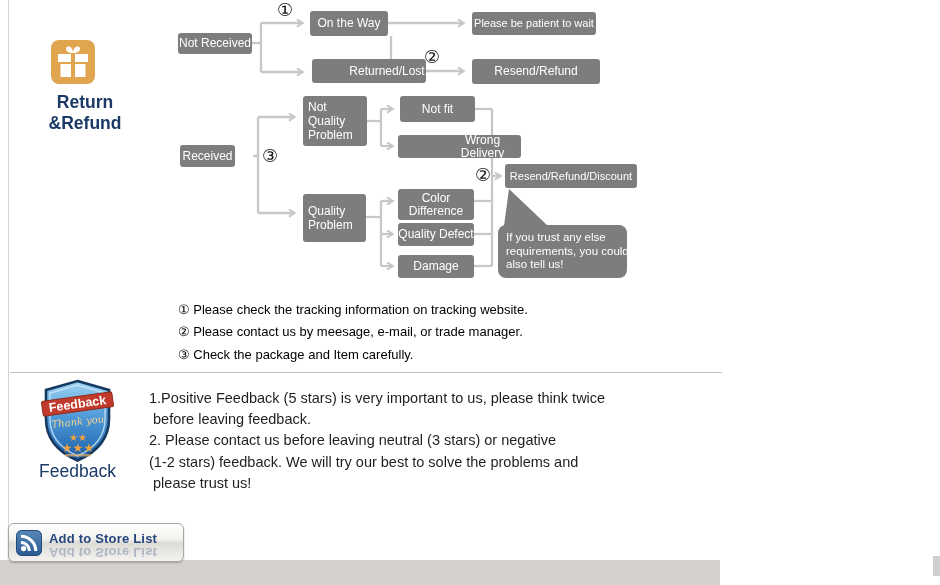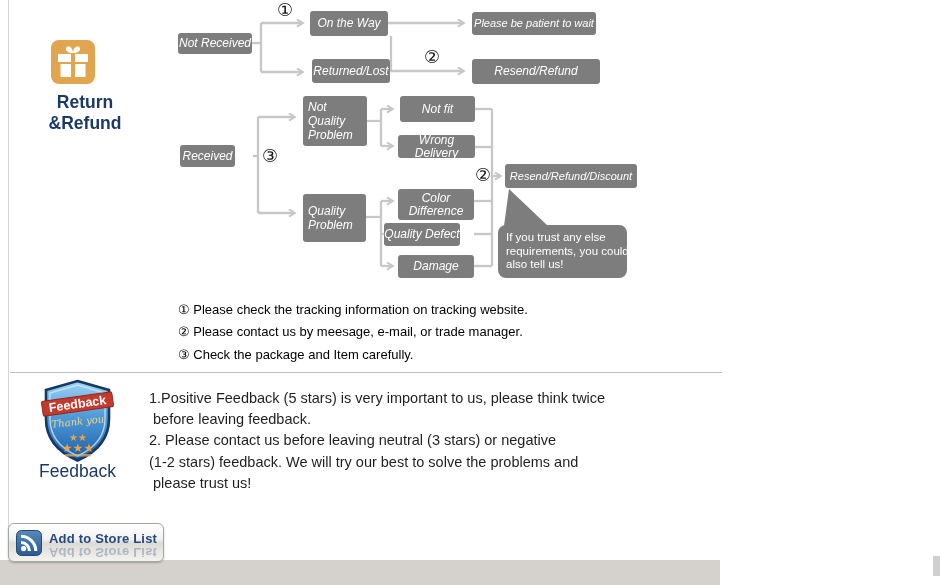--- a/index.html
+++ b/index.html
@@ -3,21 +3,21 @@
 <meta charset="utf-8">
 <style>
   html,body{margin:0;padding:0;background:#fff;}
   .page{position:relative;width:940px;height:585px;background:#ffffff;overflow:hidden;
         font-family:"Liberation Sans",sans-serif;}
   .abs{position:absolute;}
 
   
   .fbox{position:absolute;background:#7d7d7d;color:#fff;border-radius:3px;
         display:flex;align-items:center;justify-content:center;
-        font-size:12px;line-height:13px;text-align:center;z-index:3;font-style:italic;}
+        font-size:12px;line-height:13px;text-align:center;z-index:3;}
   .fbox.small{font-size:11px;}
   .fbox.left{justify-content:flex-start;text-align:left;padding-left:5px;line-height:14px;}
 
   .cnum{position:absolute;color:#141414;font-size:18px;line-height:18px;z-index:4;
         font-family:"DejaVu Sans",sans-serif;}
 
   .bubble{position:absolute;background:#7d7d7d;color:#fff;border-radius:8px;
           padding:6px 6px 6px 8px;z-index:4;}
   .bubble span{display:block;font-size:11.5px;line-height:13.5px;white-space:nowrap;}
 
@@ -26,21 +26,21 @@
   .notes{position:absolute;left:178px;top:299px;color:#000000;font-size:13px;z-index:3;}
   .notes div{line-height:22.4px;white-space:nowrap;}
 
   .divider{position:absolute;left:10px;top:372px;width:712px;height:1px;background:#c0c0c0;}
   .left-border{position:absolute;left:8px;top:0;width:1px;height:558px;background:#d4d4d4;}
 
   .fb-text{position:absolute;left:149px;top:388px;color:#1f1f1f;font-size:14.5px;z-index:3;}
   .fb-text div{line-height:21.2px;white-space:pre;}
 
   
-  .store-btn{position:absolute;left:8px;top:523px;width:156px;height:39px;z-index:6;
+  .store-btn{position:absolute;left:8px;top:523px;width:176px;height:39px;z-index:6;
              border:1px solid #a7a7a2;border-radius:6px;box-sizing:border-box;
              background:linear-gradient(#ffffff 0%,#f2f2ef 40%,#dddbd6 52%,#f4f3f0 100%);
              box-shadow:0 1px 2px rgba(0,0,0,.25);display:flex;align-items:center;
              padding:0 6px 0 7px;gap:7px;cursor:pointer;}
   .store-btn .txt{position:relative;height:100%;flex:1;}
   .store-btn .txt .main{position:absolute;top:7px;left:0;font-size:13px;font-weight:bold;
              color:#27477f;white-space:nowrap;letter-spacing:.2px;}
   .store-btn .txt .mirror{position:absolute;top:21px;left:0;font-size:13px;font-weight:bold;
              color:#27477f;white-space:nowrap;transform:scaleY(-1);opacity:.30;letter-spacing:.2px;}
 
@@ -110,50 +110,50 @@
   <div class="fbox" style="left:178px;top:33px;width:74px;height:21px;">
       <span>Not Received</span>
     </div>
   <span class="cnum" style="left:277px;top:1px;">①</span>
   <div class="fbox" style="left:310px;top:11px;width:78px;height:25px;">
       <span>On the Way</span>
     </div>
   <div class="fbox small" style="left:472px;top:12px;width:124px;height:23px;">
       <span>Please be patient to wait</span>
     </div>
-  <div class="fbox" style="left:312px;top:59px;width:78px;height:24px;">
+  <div class="fbox" style="left:312px;top:59px;width:78px;height:24px;padding-left:36px;">
       <span>Returned/Lost</span>
     </div>
   <span class="cnum" style="left:424px;top:48px;">②</span>
   <div class="fbox" style="left:472px;top:59px;width:128px;height:25px;">
       <span>Resend/Refund</span>
     </div>
 
   <div class="fbox left" style="left:303px;top:96px;width:59px;height:50px;">
       <span>Not Quality Problem</span>
     </div>
   <div class="fbox" style="left:400px;top:96px;width:75px;height:26px;">
       <span>Not fit</span>
     </div>
-  <div class="fbox" style="left:398px;top:135px;width:77px;height:23px;">
+  <div class="fbox" style="left:398px;top:135px;width:77px;height:23px;padding-left:46px;">
       <span>Wrong Delivery</span>
     </div>
 
   <div class="fbox" style="left:180px;top:145px;width:55px;height:22px;">
       <span>Received</span>
     </div>
   <span class="cnum" style="left:262px;top:147px;">③</span>
 
   <div class="fbox left" style="left:303px;top:194px;width:58px;height:48px;">
       <span>Quality Problem</span>
     </div>
   <div class="fbox" style="left:398px;top:189px;width:76px;height:31px;">
       <span>Color Difference</span>
     </div>
-  <div class="fbox" style="left:384px;top:223px;width:76px;height:23px;">
+  <div class="fbox" style="left:398px;top:223px;width:76px;height:23px;">
       <span>Quality Defect</span>
     </div>
   <div class="fbox" style="left:398px;top:255px;width:76px;height:23px;">
       <span>Damage</span>
     </div>
 
   <span class="cnum" style="left:475px;top:166px;">②</span>
   <div class="fbox small" style="left:505px;top:164px;width:132px;height:24px;">
       <span>Resend/Refund/Discount</span>
     </div>

